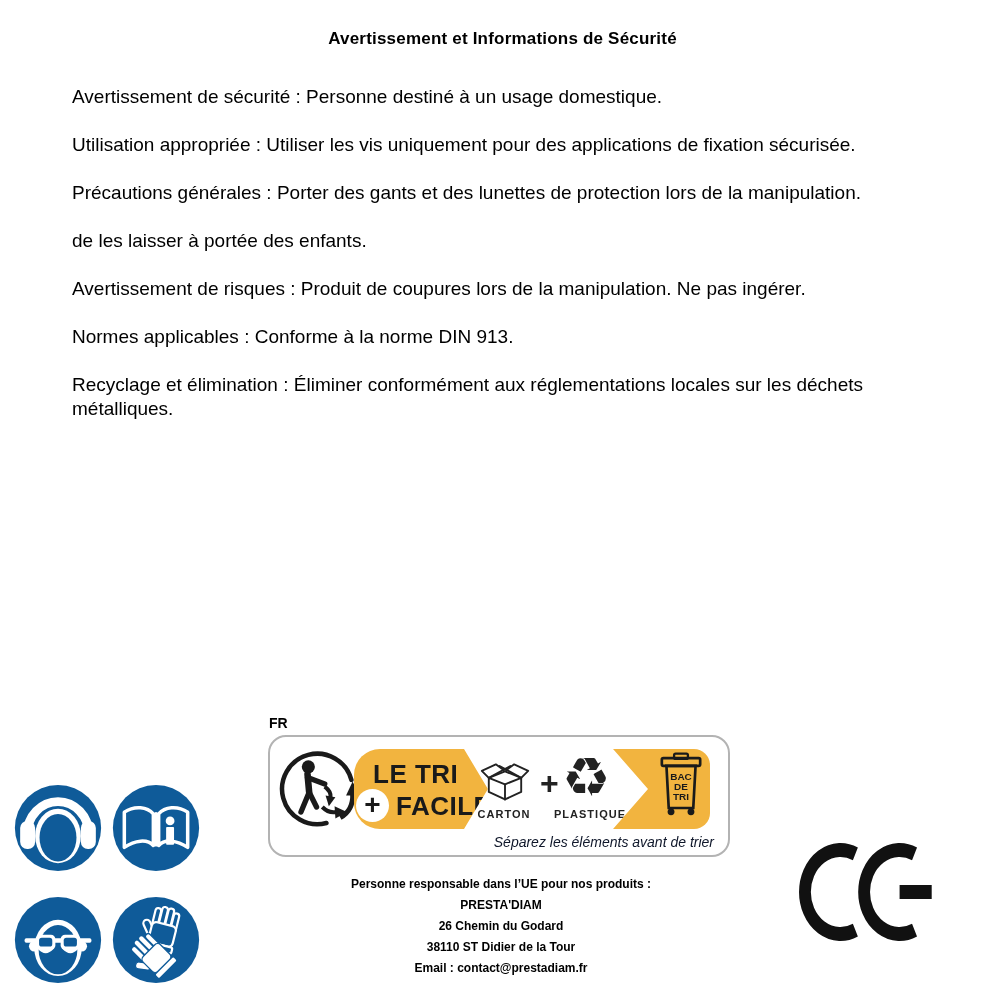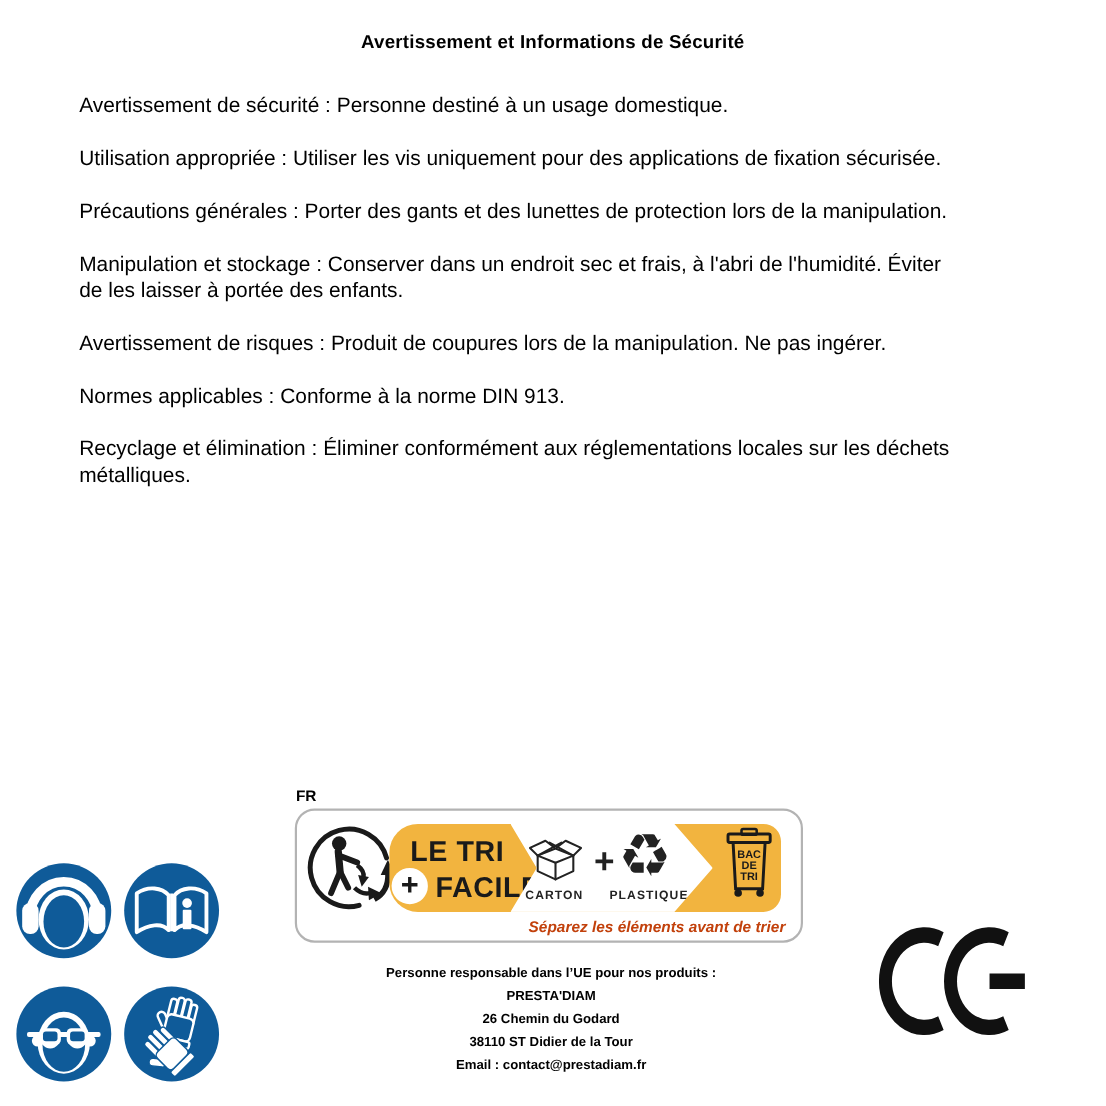--- a/index.html
+++ b/index.html
@@ -48,21 +48,21 @@
   .panel .carton-ic{position:absolute;left:14px;top:4px;}
   .panel .mat-label{
     position:absolute;top:59px;font-size:11px;font-weight:bold;letter-spacing:1px;color:#222;
   }
   .panel .lab-carton{left:2px;width:76px;text-align:center;}
   .panel .lab-plast{left:88px;width:76px;text-align:center;}
   .panel .plus-sep{position:absolute;left:76px;top:16px;font-size:32px;font-weight:800;color:#222;}
   .panel .recyc{position:absolute;left:98px;top:-1px;font-size:54px;line-height:60px;color:#222;font-family:"DejaVu Sans",sans-serif;}
   .bin{position:absolute;left:388px;top:10px;}
   .caption{
-    position:absolute;right:14px;top:97px;font-size:14px;font-weight:bold;font-style:italic;color:#c2410c;
+    position:absolute;right:14px;top:97px;font-size:14px;font-weight:normal;font-style:italic;color:#0f172a;
   }
 
   
   .resp{
     position:absolute;left:270px;top:874px;width:462px;text-align:center;
     font-size:12px;font-weight:bold;line-height:21px;
   }
   
   .ce{position:absolute;left:799px;top:842px;}
 </style>
@@ -75,21 +75,20 @@
   <div class="para">
     <div class="line">Avertissement de sécurité : Personne destiné à un usage domestique.</div>
   </div>
   <div class="para">
     <div class="line">Utilisation appropriée : Utiliser les vis uniquement pour des applications de fixation sécurisée.</div>
   </div>
   <div class="para">
     <div class="line">Précautions générales : Porter des gants et des lunettes de protection lors de la manipulation.</div>
   </div>
   <div class="para">
-    <div class="line">Manipulation et stockage : Conserver dans un endroit sec et frais, à l'abri de l'humidité. Éviter</div>
     <div class="line">de les laisser à portée des enfants.</div>
   </div>
   <div class="para">
     <div class="line">Avertissement de risques : Produit de coupures lors de la manipulation. Ne pas ingérer.</div>
   </div>
   <div class="para">
     <div class="line">Normes applicables : Conforme à la norme DIN 913.</div>
   </div>
   <div class="para">
     <div class="line">Recyclage et élimination : Éliminer conformément aux réglementations locales sur les déchets</div>

